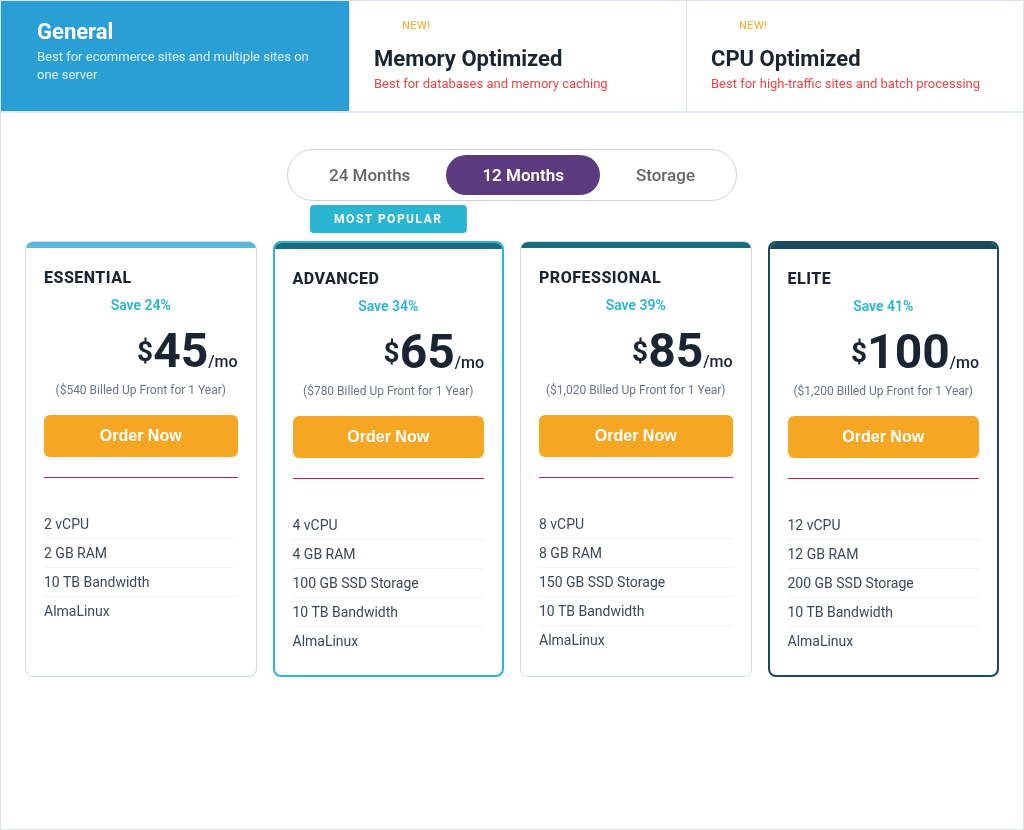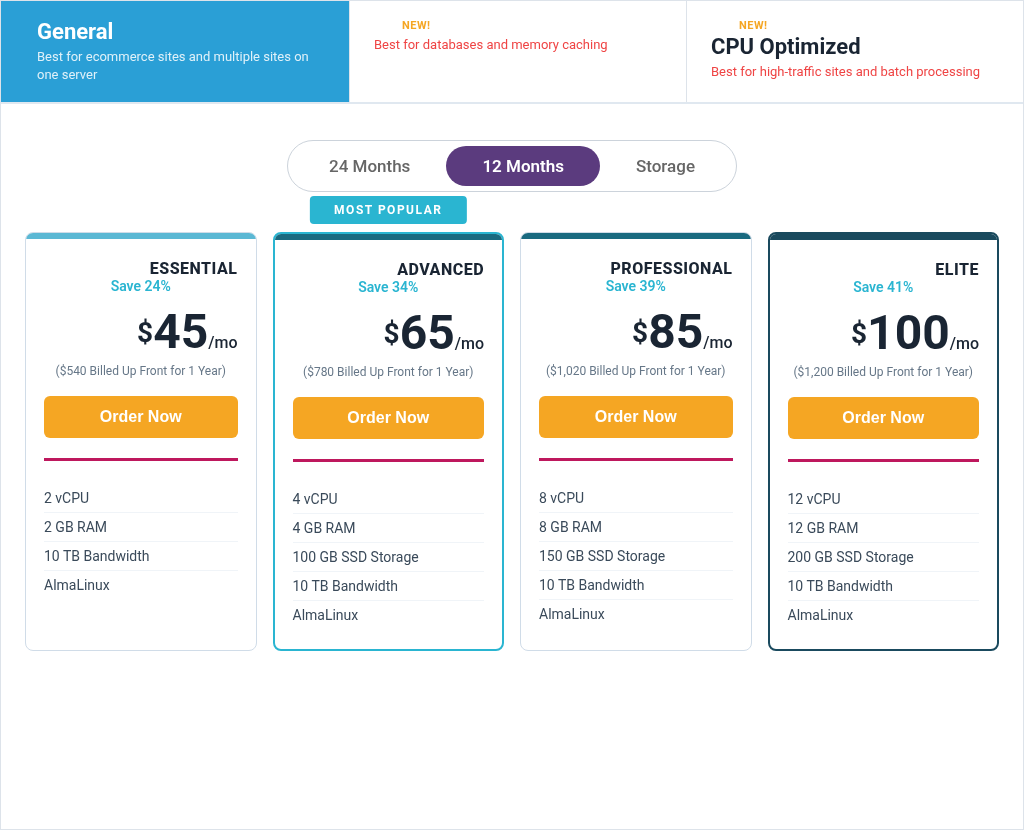--- a/index.html
+++ b/index.html
@@ -35,26 +35,26 @@
     }
 
     .header-tab.active {
       background: #2a9fd6;
       color: #fff;
       padding-left: 36px;
     }
 
     .header-tab .new-badge {
       font-size: 11px;
-      font-weight: 700;
+      font-weight: 400;
       color: #f5a623;
       text-transform: uppercase;
       letter-spacing: 0.5px;
       display: block;
-      margin-bottom: 2px;
+      margin-bottom: 14px;
       padding-left: 28px;
     }
 
     .header-tab .tab-title {
       font-size: 22px;
       font-weight: 700;
       color: #1a2533;
       display: block;
     }
 
@@ -176,22 +176,23 @@
     }
 
     .plan-body {
       padding: 20px 18px;
     }
 
     .plan-name {
       font-size: 16px;
       font-weight: 800;
       color: #1a2533;
-      text-align: right;
+      text-align: left;
       letter-spacing: 0.5px;
+      margin-bottom: 10px;
     }
 
     .plan-save {
       font-size: 14px;
       font-weight: 600;
       color: #2ab5d1;
       text-align: center;
       margin-bottom: 12px;
     }
 
@@ -238,22 +239,22 @@
       font-weight: 700;
       border: none;
       border-radius: 6px;
       cursor: pointer;
       text-align: center;
       margin-bottom: 20px;
     }
 
     .plan-features {
       list-style: none;
-      border-top: 3px solid #be185d;
-      padding-top: 23px;
+      border-top: 1px solid #be185d;
+      padding-top: 32px;
     }
 
     .plan-features li {
       font-size: 14px;
       color: #3a4a5a;
       padding: 6px 0;
       border-bottom: 1px solid #f0f4f8;
     }
 
     .plan-features li:last-child {
@@ -267,20 +268,21 @@
 
   <div class="header-tabs">
 
     <div class="header-tab active">
       <span class="tab-title">General</span>
       <span class="tab-desc">Best for ecommerce sites and multiple sites on one server</span>
     </div>
 
     <div class="header-tab">
       <span class="new-badge">NEW!</span>
+      <span class="tab-title">Memory Optimized</span>
       <span class="tab-desc">Best for databases and memory caching</span>
     </div>
 
     <div class="header-tab">
       <span class="new-badge">NEW!</span>
       <span class="tab-title">CPU Optimized</span>
       <span class="tab-desc">Best for high-traffic sites and batch processing</span>
     </div>
 
   </div>

